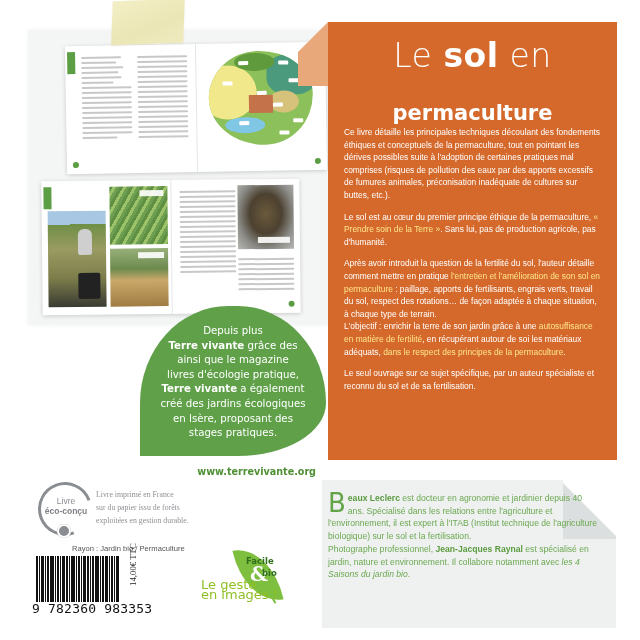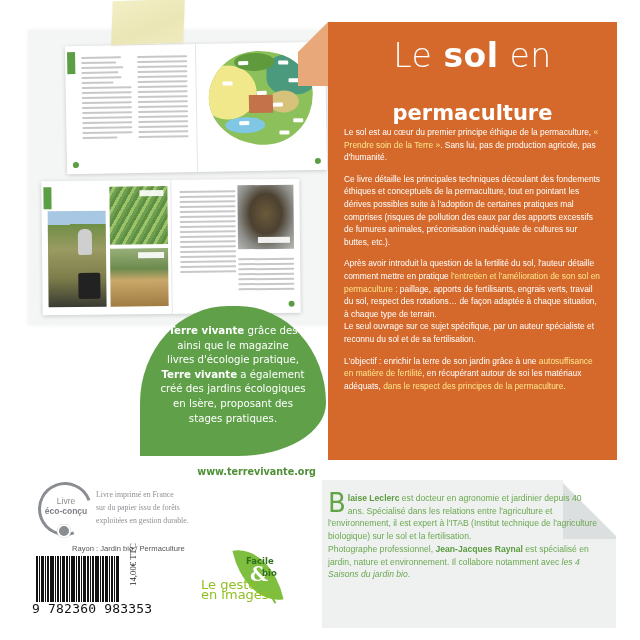--- a/index.html
+++ b/index.html
@@ -266,41 +266,42 @@
       <div class="txt-line"></div>
       <div class="txt-line"></div>
         <div class="txt-line"></div>
         <div class="txt-line"></div>
     </div>
     <div class="dot-green" style="right:6px; bottom:6px;"></div>
   </div>
 </div>
 
 <div class="bubble">
+  <div>Depuis plus</div>
   <div><b>Terre vivante</b><span> grâce des</span></div>
   <div>ainsi que le magazine</div>
   <div>livres d'écologie pratique,</div>
   <div><b>Terre vivante</b><span> a également</span></div>
   <div>créé des jardins écologiques</div>
   <div>en Isère, proposant des</div>
   <div>stages pratiques.</div>
 </div>
 <div class="web">www.terrevivante.org</div>
 
 <div class="orange">
   <div class="fold"></div>
   <div class="fold2"></div>
   <div class="title-1"><span>Le </span><b>sol</b><span> en</span></div>
   <div class="title-2">permaculture</div>
   <div class="blurb">
+    <p>Ce livre détaille les principales techniques découlant des fondements éthiques et conceptuels de la permaculture, tout en pointant les dérives possibles suite à l'adoption de certaines pratiques mal comprises (risques de pollution des eaux par des apports excessifs de fumures animales, préconisation inadéquate de cultures sur buttes, etc.).</p>
     <p><span>Le sol est au cœur du premier principe éthique de la permaculture, </span><span class="hl">« Prendre soin de la Terre »</span><span>. Sans lui, pas de production agricole, pas d'humanité.</span></p>
-    <p>Ce livre détaille les principales techniques découlant des fondements éthiques et conceptuels de la permaculture, tout en pointant les dérives possibles suite à l'adoption de certaines pratiques mal comprises (risques de pollution des eaux par des apports excessifs de fumures animales, préconisation inadéquate de cultures sur buttes, etc.).</p>
     <p class="tight"><span>Après avoir introduit la question de la fertilité du sol, l'auteur détaille comment mettre en pratique </span><span class="hl">l'entretien et l'amélioration de son sol en permaculture</span><span> : paillage, apports de fertilisants, engrais verts, travail du sol, respect des rotations… de façon adaptée à chaque situation, à chaque type de terrain.</span></p>
+    <p><span>L'objectif : enrichir la terre de son jardin grâce à une </span><span class="hl">autosuffisance en matière de fertilité</span><span>, en récupérant autour de soi les matériaux adéquats, </span><span class="hl">dans le respect des principes de la permaculture</span><span>.</span></p>
     <p>Le seul ouvrage sur ce sujet spécifique, par un auteur spécialiste et reconnu du sol et de sa fertilisation.</p>
-    <p><span>L'objectif : enrichir la terre de son jardin grâce à une </span><span class="hl">autosuffisance en matière de fertilité</span><span>, en récupérant autour de soi les matériaux adéquats, </span><span class="hl">dans le respect des principes de la permaculture</span><span>.</span></p>
   </div>
 </div>
 
 <div class="eco"></div>
 <div class="eco-text">
   <div>Livre</div>
   <b>éco-conçu</b>
 </div>
 <div class="gear"></div>
 <div class="eco-caption">
@@ -349,15 +350,15 @@
 <div class="leaf-amp">&amp;</div>
 <div class="leaf-t2">bio</div>
 <div class="leaf-caption">
   <div>Le geste</div>
   <div>en images !</div>
 </div>
 
 <div class="author"></div>
 <div class="author-fold"></div>
 <div class="author-text">
-  <span class="drop">B</span><b>laise Leclerc</b><span> est docteur en agronomie et jardinier depuis 40 ans. Spécialisé dans les relations entre l'agriculture et l'environnement, il est expert à l'ITAB (Institut technique de l'agriculture biologique) sur le sol et la fertilisation.</span><br>
+  <span class="drop">B</span><b>eaux Leclerc</b><span> est docteur en agronomie et jardinier depuis 40 ans. Spécialisé dans les relations entre l'agriculture et l'environnement, il est expert à l'ITAB (Institut technique de l'agriculture biologique) sur le sol et la fertilisation.</span><br>
   <span>Photographe professionnel, </span><b>Jean-Jacques Raynal</b><span> est spécialisé en jardin, nature et environnement. Il collabore notamment avec </span><i>les 4 Saisons du jardin bio</i><span>.</span>
 </div>
 
 </body></html>

